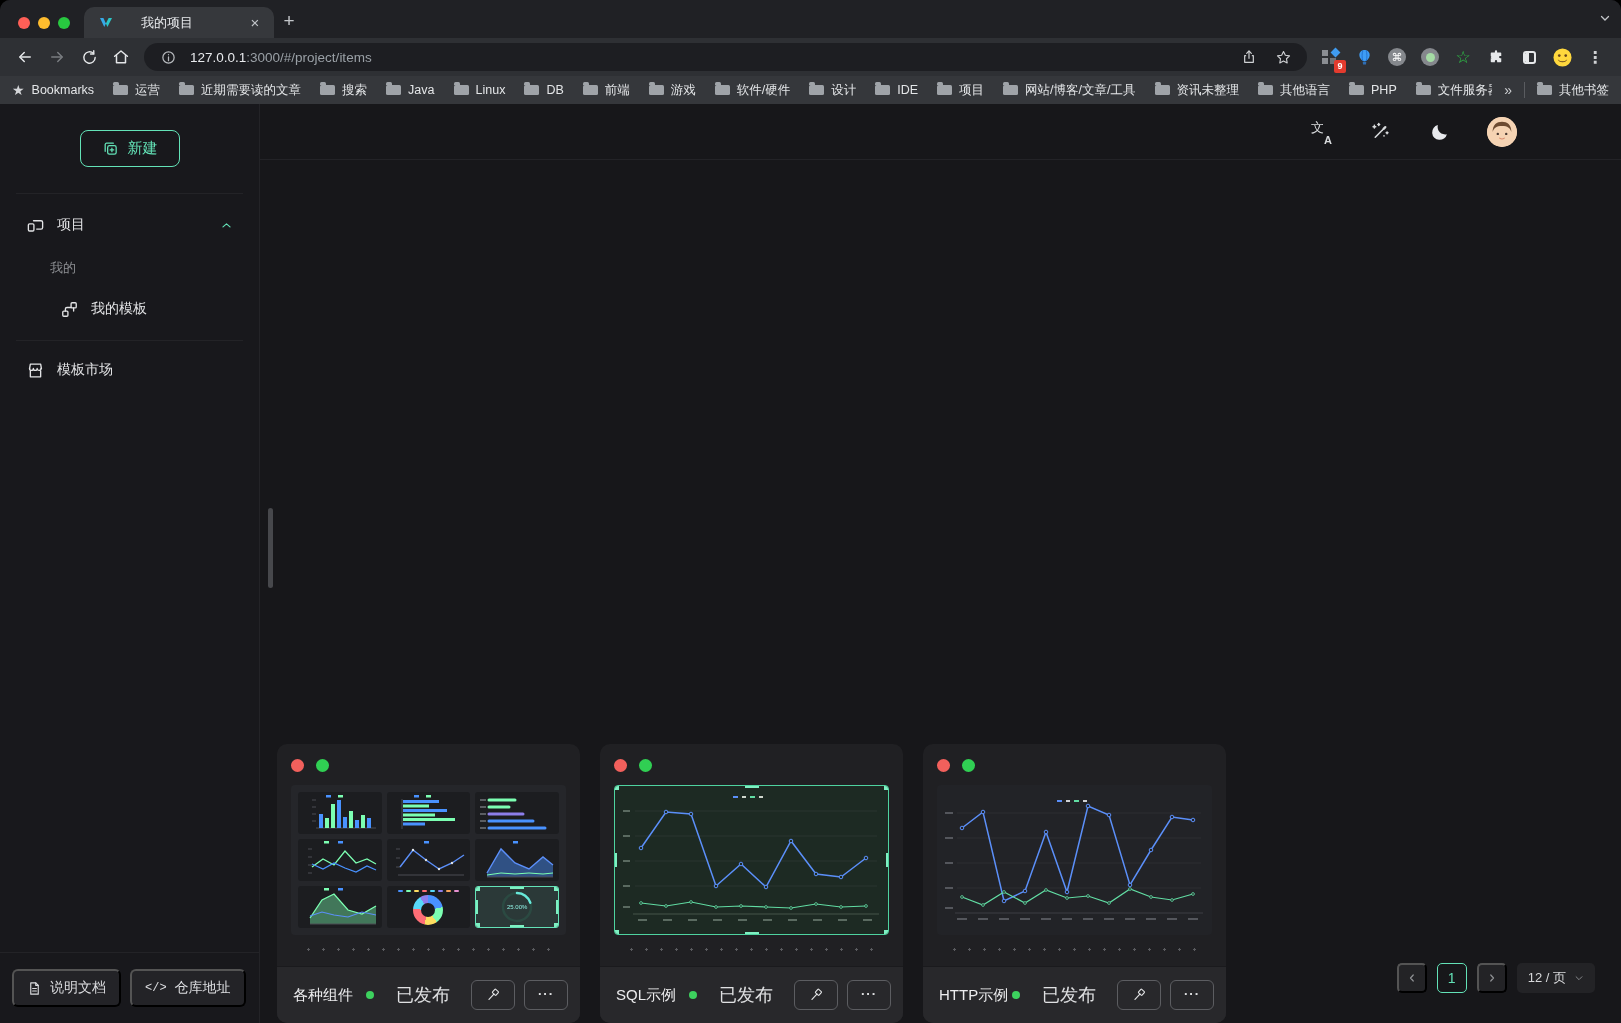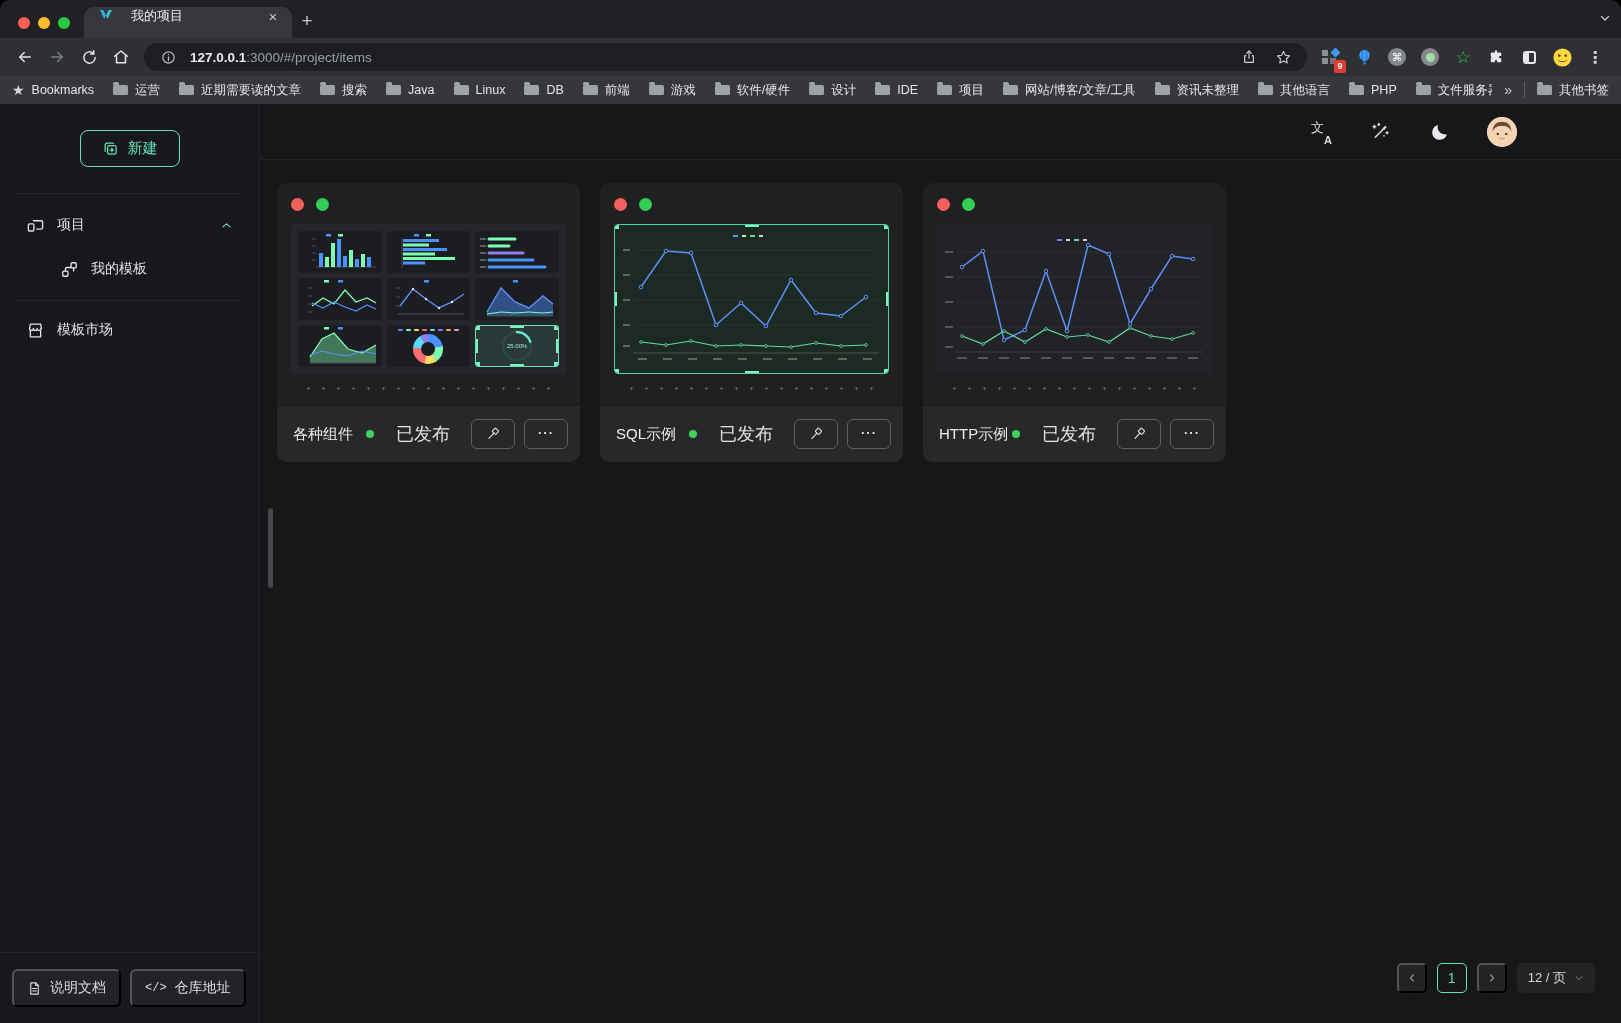--- a/index.html
+++ b/index.html
@@ -9,21 +9,21 @@
     --txt:#e6e7e9; --muted:#9aa0a6;
   }
   *{margin:0;padding:0;box-sizing:border-box}
   html,body{background:#000;font-family:"Liberation Sans","DejaVu Sans",sans-serif}
   .window{width:1621px;height:1023px;border-radius:10px 10px 0 0;overflow:hidden;display:flex;flex-direction:column;background:var(--bg);color:var(--txt)}
 
   
   .tabstrip{height:38px;background:var(--frame);display:flex;align-items:flex-end;position:relative;flex:none}
   .traffic{display:flex;gap:8px;padding:0 14px 9px 18px;align-items:center}
   .light{width:12px;height:12px;border-radius:50%}
-  .tab{height:31px;width:208px;background:var(--tab);border-radius:10px 10px 0 0;display:flex;padding:0 10px 0 14px;gap:17px}
+  .tab{height:31px;width:190px;background:var(--tab);border-radius:10px 10px 0 0;display:flex;align-items:center;padding:0 10px 0 14px;gap:27px}
   .tab .title{font-size:13px;color:#e8eaed;flex:1;white-space:nowrap;overflow:hidden}
   .tab .close{color:#c3c6ca;font-size:15px;width:18px;height:18px;display:flex;align-items:center;justify-content:center;border-radius:50%}
   .newtab{width:30px;height:30px;margin-bottom:2px;display:flex;align-items:center;justify-content:center;color:#c3c6ca;font-size:19px}
   .tabsearch{position:absolute;right:10px;top:10px;color:#c3c6ca}
 
   
   .toolbar{height:38px;background:var(--toolbar);display:flex;align-items:center;padding:0 10px;gap:2px;flex:none}
   .nav-ic{width:30px;height:30px;display:flex;align-items:center;justify-content:center;border-radius:50%}
   .pill{flex:1;height:28px;background:var(--pill);border-radius:14px;display:flex;align-items:center;padding:0 12px;margin:0 6px;gap:10px;min-width:0}
   .url{font-size:13.5px;color:#e8eaed;white-space:nowrap;overflow:hidden;flex:1}
@@ -74,21 +74,21 @@
   .main{flex:1;display:flex;flex-direction:column;position:relative;min-width:0}
   .page-header{height:56px;flex:none;display:flex;align-items:center;padding:0 0 0 28px;border-bottom:1px solid var(--line)}
   .page-title{font-size:30px;color:var(--red);letter-spacing:1px;font-weight:500}
   .header-icons{margin-left:auto;display:flex;align-items:center;gap:34px;padding-right:104px}
   .hd-ic{width:26px;height:26px;display:flex;align-items:center;justify-content:center;color:#d9dbdd}
   .translate{position:relative;width:24px;height:24px}
   .translate .zh{position:absolute;top:-1px;left:2px;font-size:13px}
   .translate .en{position:absolute;bottom:-2px;right:1px;font-size:11px;font-weight:bold}
   .avatar{width:30px;height:30px;border-radius:50%;overflow:hidden;background:#f5d3b3;flex:none}
 
-  .content{flex:1;position:relative;display:flex;gap:20px;align-items:flex-start;padding:23px 0 0 17px}
+  .content{flex:1;position:relative;display:flex;gap:20px;align-items:flex-end;padding:23px 0 0 17px}
   .scroll-thumb{position:absolute;left:8px;top:348px;width:5px;height:80px;border-radius:3px;background:#47484c}
 
   
   .card{width:303px;height:279px;background:var(--card);border-radius:10px;display:flex;flex-direction:column;overflow:hidden;flex:none}
   .card-top{flex:1;padding:15px 14px 0}
   .cdots{display:flex;gap:12px}
   .dot-lg{width:13px;height:13px;border-radius:50%}
   .preview{margin:13px auto 0;width:275px;height:150px;border-radius:4px;position:relative;overflow:hidden}
   .preview.p1{background:#25262a;padding:7px}
   .preview.sel{background:#1d2a23;border:1px solid #4ed3a0}
@@ -183,21 +183,21 @@
       </span>
 
     <div class="pill">
       <span class="pill-ic">
         <svg width="15" height="15" viewBox="0 0 24 24" fill="none" stroke="#b6b9bd" stroke-width="2">
             <circle cx="12" cy="12" r="9"></circle>
             <path d="M12 11v6" stroke-linecap="round"></path>
             <path d="M12 7.2v.2" stroke-linecap="round"></path>
           </svg>
         </span>
-      <span class="url"><b style="font-weight:bold;color:#e8eaed">127.0.0.1</b><span class="dim">:3000/#/project/items</span></span>
+      <span class="url"><b style="font-weight:normal;color:#e8eaed">127.0.0.1</b><span class="dim">:3000/#/project/items</span></span>
       <span class="pill-ic">
         <svg width="16" height="16" viewBox="0 0 24 24" fill="none" stroke="#cfd1d4" stroke-width="1.8" stroke-linecap="round" stroke-linejoin="round">
             <path d="M12 14V3.5"></path>
             <path d="M8.5 6.5L12 3l3.5 3.5"></path>
             <path d="M7 10H5.5v10h13V10H17"></path>
           </svg>
         </span>
       <span class="pill-ic">
         <svg width="17" height="17" viewBox="0 0 24 24" fill="none" stroke="#cfd1d4" stroke-width="1.6" stroke-linejoin="round">
             <path d="M12 3.5l2.6 5.3 5.9.9-4.3 4.1 1 5.8-5.2-2.7-5.2 2.7 1-5.8L3.5 9.7l5.9-.9z"></path>
@@ -355,20 +355,21 @@
               <rect x="3" y="10" width="7" height="9" rx="1.5"></rect>
               <path d="M9.5 6H19a2 2 0 0 1 2 2v6.5a2 2 0 0 1-2 2h-5.5"></path>
             </svg>
           <span>项目</span>
           <span class="chev">
             <svg width="13" height="13" viewBox="0 0 24 24" fill="none" stroke="currentColor" stroke-width="2.2" stroke-linecap="round" stroke-linejoin="round">
                 <path d="M5.5 14.5L12 9l6.5 5.5"></path>
               </svg>
             </span>
         </div>
+        <div class="sub-label">我的</div>
         <div class="nav-item">
           <svg width="19" height="19" viewBox="0 0 24 24" fill="none" stroke="currentColor" stroke-width="1.7" stroke-linecap="round">
               <rect x="3.5" y="14" width="6.5" height="6.5" rx="1.3"></rect>
               <rect x="14" y="3.5" width="6.5" height="6.5" rx="1.3"></rect>
               <path d="M6.8 14v-2.5a2 2 0 0 1 2-2H14"></path>
               <path d="M17.2 10v4"></path>
             </svg>
           <span>我的模板</span>
         </div>
         <div class="sep" style="margin:10px 6px 8px"></div>

